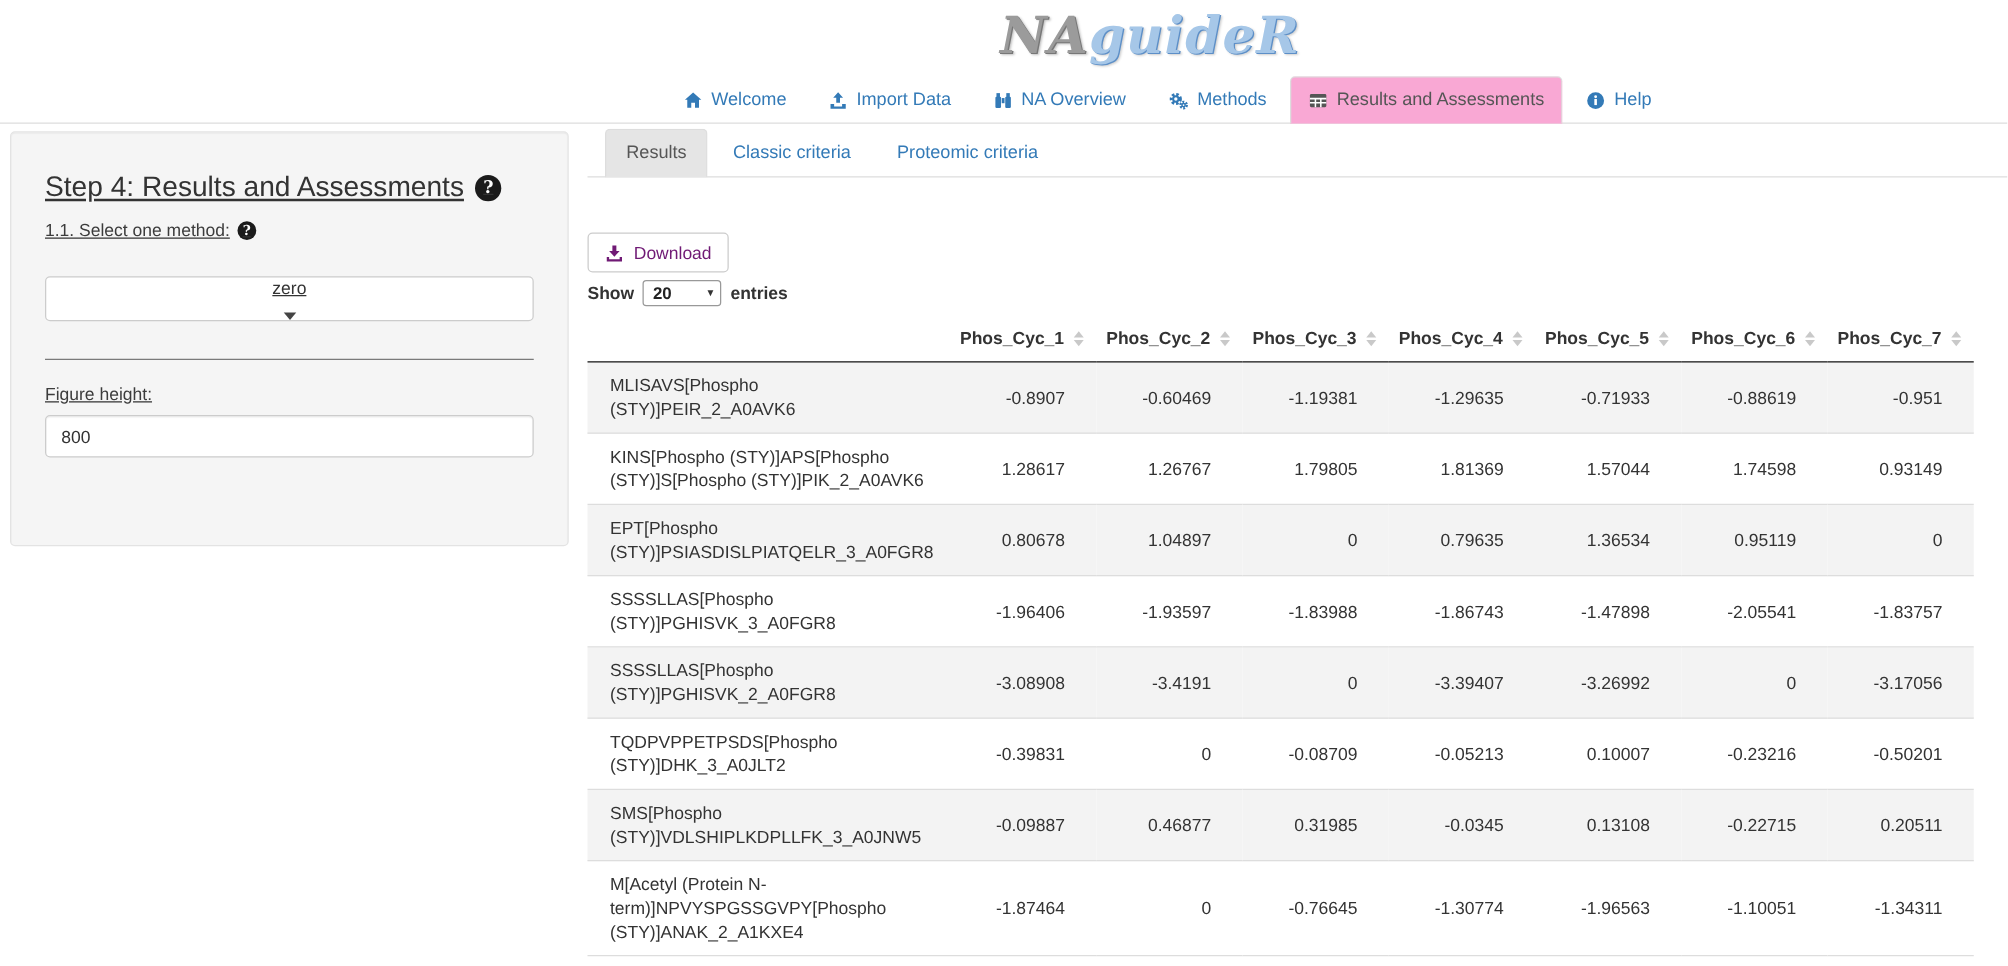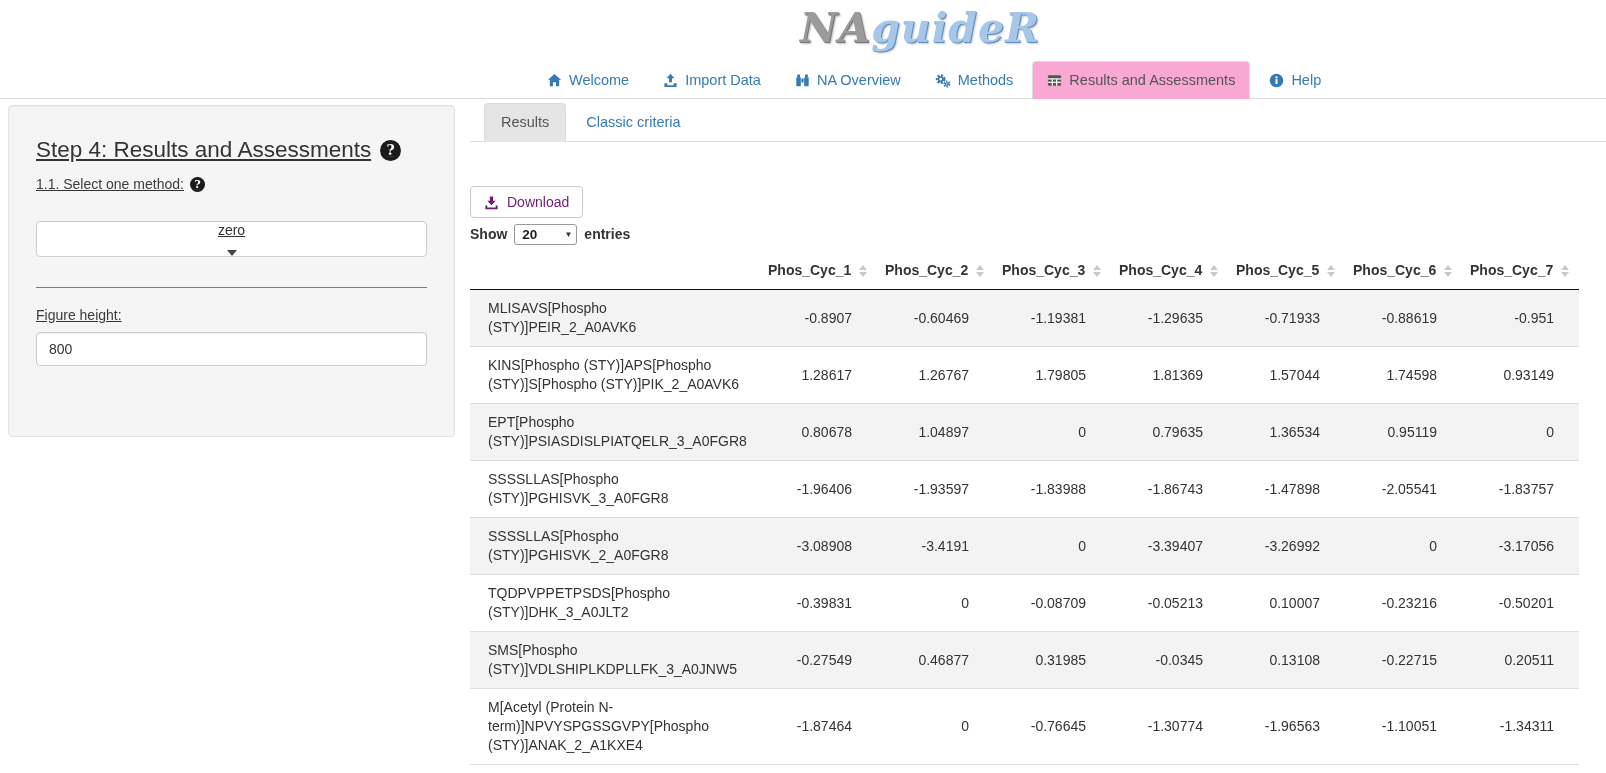--- a/index.html
+++ b/index.html
@@ -269,20 +269,23 @@
   </div>
 
   <div class="content">
     <ul class="sub-nav" id="sub-nav">
         <li class="active">
           <a>Results</a>
         </li>
         <li>
           <a>Classic criteria</a>
         </li>
+        <li>
+          <a>Proteomic criteria</a>
+        </li>
       </ul>
     <div class="tab-body">
       <button class="btn-download">
         <span class="icon" id="download-icon-slot">
             <svg width="15" height="15" viewBox="0 0 16 16" fill="currentColor">
               <path d="M6.3 1.5 9.7 1.5 9.7 6.2 12.5 6.2 8 11 3.5 6.2 6.3 6.2z"></path>
               <path d="M1.5 11.2 3.5 11.2 3.5 13.2 12.5 13.2 12.5 11.2 14.5 11.2 14.5 15.2 1.5 15.2z"></path>
             </svg>
           </span>
         <span>Download</span>
@@ -395,21 +398,21 @@
               <td class="num">-0.39831</td>
               <td class="num">0</td>
               <td class="num">-0.08709</td>
               <td class="num">-0.05213</td>
               <td class="num">0.10007</td>
               <td class="num">-0.23216</td>
               <td class="num">-0.50201</td>
             </tr>
             <tr>
               <td class="rowname">SMS[Phospho (STY)]VDLSHIPLKDPLLFK_3_A0JNW5</td>
-              <td class="num">-0.27549</td>
+              <td class="num">-0.09887</td>
               <td class="num">0.46877</td>
               <td class="num">0.31985</td>
               <td class="num">-0.0345</td>
               <td class="num">0.13108</td>
               <td class="num">-0.22715</td>
               <td class="num">0.20511</td>
             </tr>
             <tr>
               <td class="rowname">M[Acetyl (Protein N-term)]NPVYSPGSSGVPY[Phospho (STY)]ANAK_2_A1KXE4</td>
               <td class="num">-1.87464</td>

